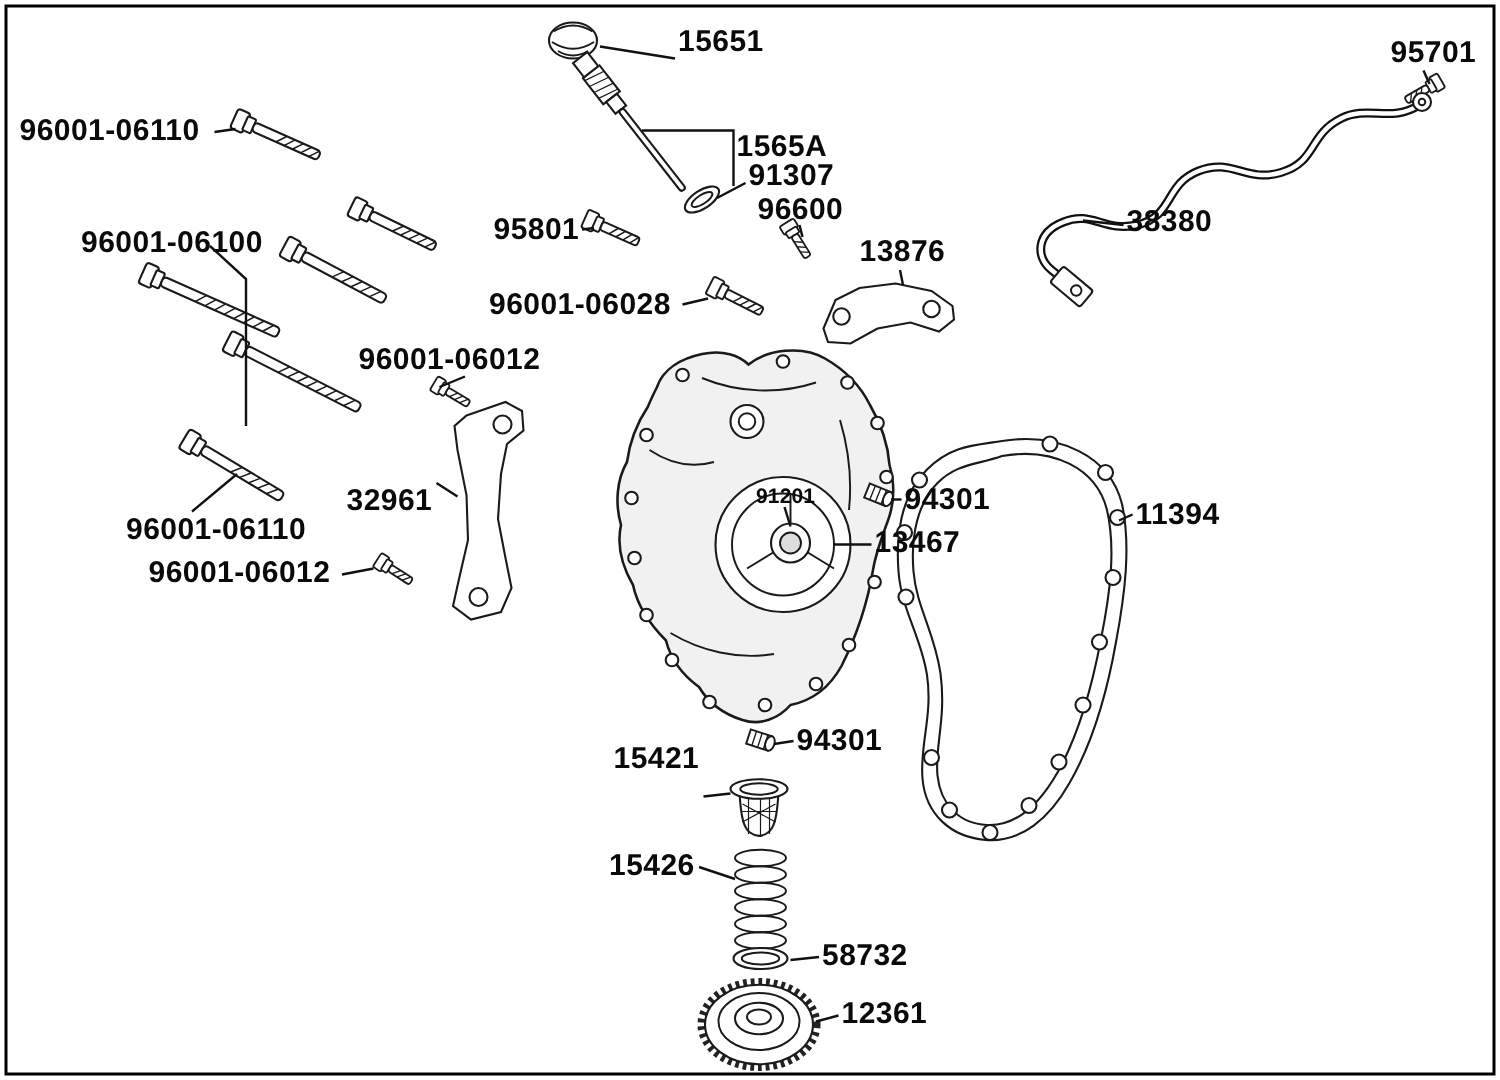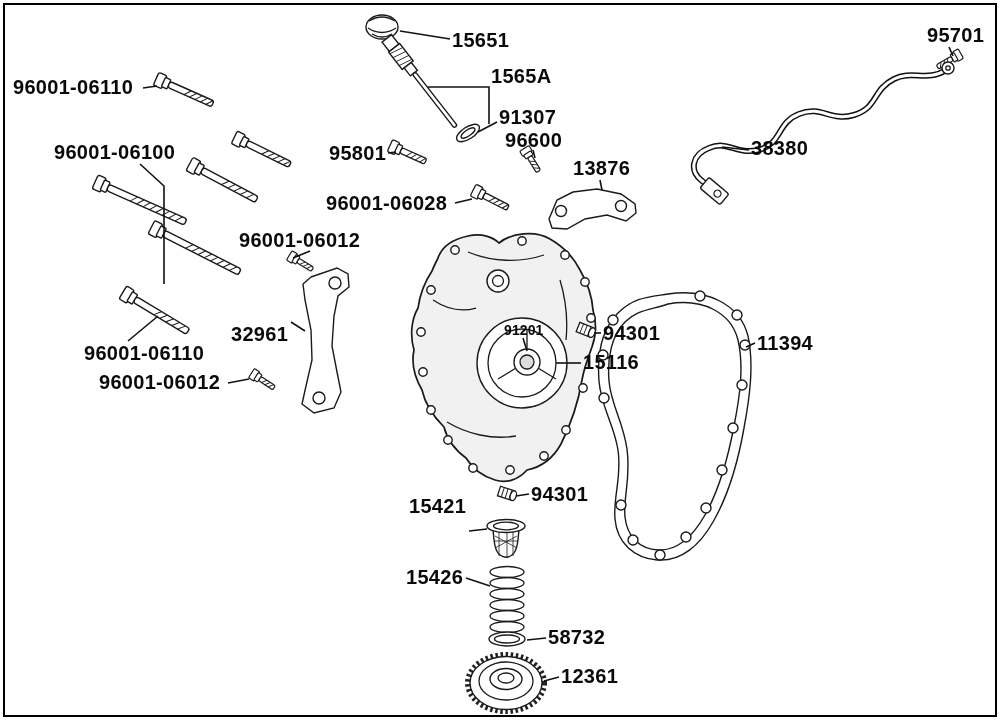--- a/index.html
+++ b/index.html
@@ -250,36 +250,36 @@
       <path class="leader" d="M128,341 L158,316"></path>
       <path class="leader" d="M228,383 L249,379"></path>
       <path class="leader" d="M529,494 L516,496"></path>
       <path class="leader" d="M469,531 L487,529"></path>
       <path class="leader" d="M466,578 L490,586"></path>
       <path class="leader" d="M546,638 L527,640"></path>
       <path class="leader" d="M559,677 L544,681"></path>
     </g>
   </svg>
 
-  <div class="lbl" style="left:452px;top:30px">15651</div>
+  <div class="lbl" style="left:452px;top:18px">15651</div>
   <div class="lbl" style="left:927px;top:25px">95701</div>
   <div class="lbl" style="left:13px;top:77px">96001-06110</div>
-  <div class="lbl" style="left:491px;top:66px">1565A</div>
+  <div class="lbl" style="left:491px;top:88px">1565A</div>
   <div class="lbl" style="left:499px;top:107px">91307</div>
   <div class="lbl" style="left:505px;top:130px">96600</div>
   <div class="lbl" style="left:329px;top:143px">95801</div>
   <div class="lbl" style="left:751px;top:138px">38380</div>
-  <div class="lbl" style="left:54px;top:142px">96001-06100</div>
+  <div class="lbl" style="left:54px;top:152px">96001-06100</div>
   <div class="lbl" style="left:573px;top:158px">13876</div>
   <div class="lbl" style="left:326px;top:193px">96001-06028</div>
   <div class="lbl" style="left:239px;top:230px">96001-06012</div>
   <div class="lbl" style="left:231px;top:324px">32961</div>
   <div class="lbl sm" style="left:504px;top:323px">91201</div>
   <div class="lbl" style="left:603px;top:323px">94301</div>
-  <div class="lbl" style="left:583px;top:352px">15116</div>
+  <div class="lbl" style="left:583px;top:352px">13467</div>
   <div class="lbl" style="left:757px;top:333px">11394</div>
   <div class="lbl" style="left:84px;top:343px">96001-06110</div>
   <div class="lbl" style="left:99px;top:372px">96001-06012</div>
   <div class="lbl" style="left:531px;top:484px">94301</div>
   <div class="lbl" style="left:409px;top:496px">15421</div>
   <div class="lbl" style="left:406px;top:567px">15426</div>
   <div class="lbl" style="left:548px;top:627px">58732</div>
   <div class="lbl" style="left:561px;top:666px">12361</div>
 </div>
 

